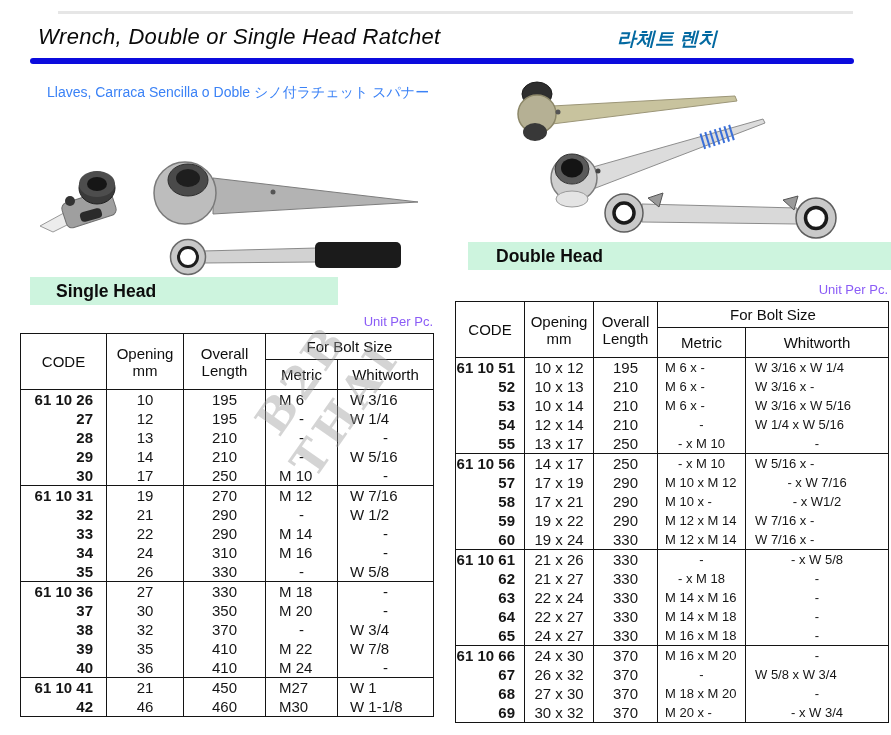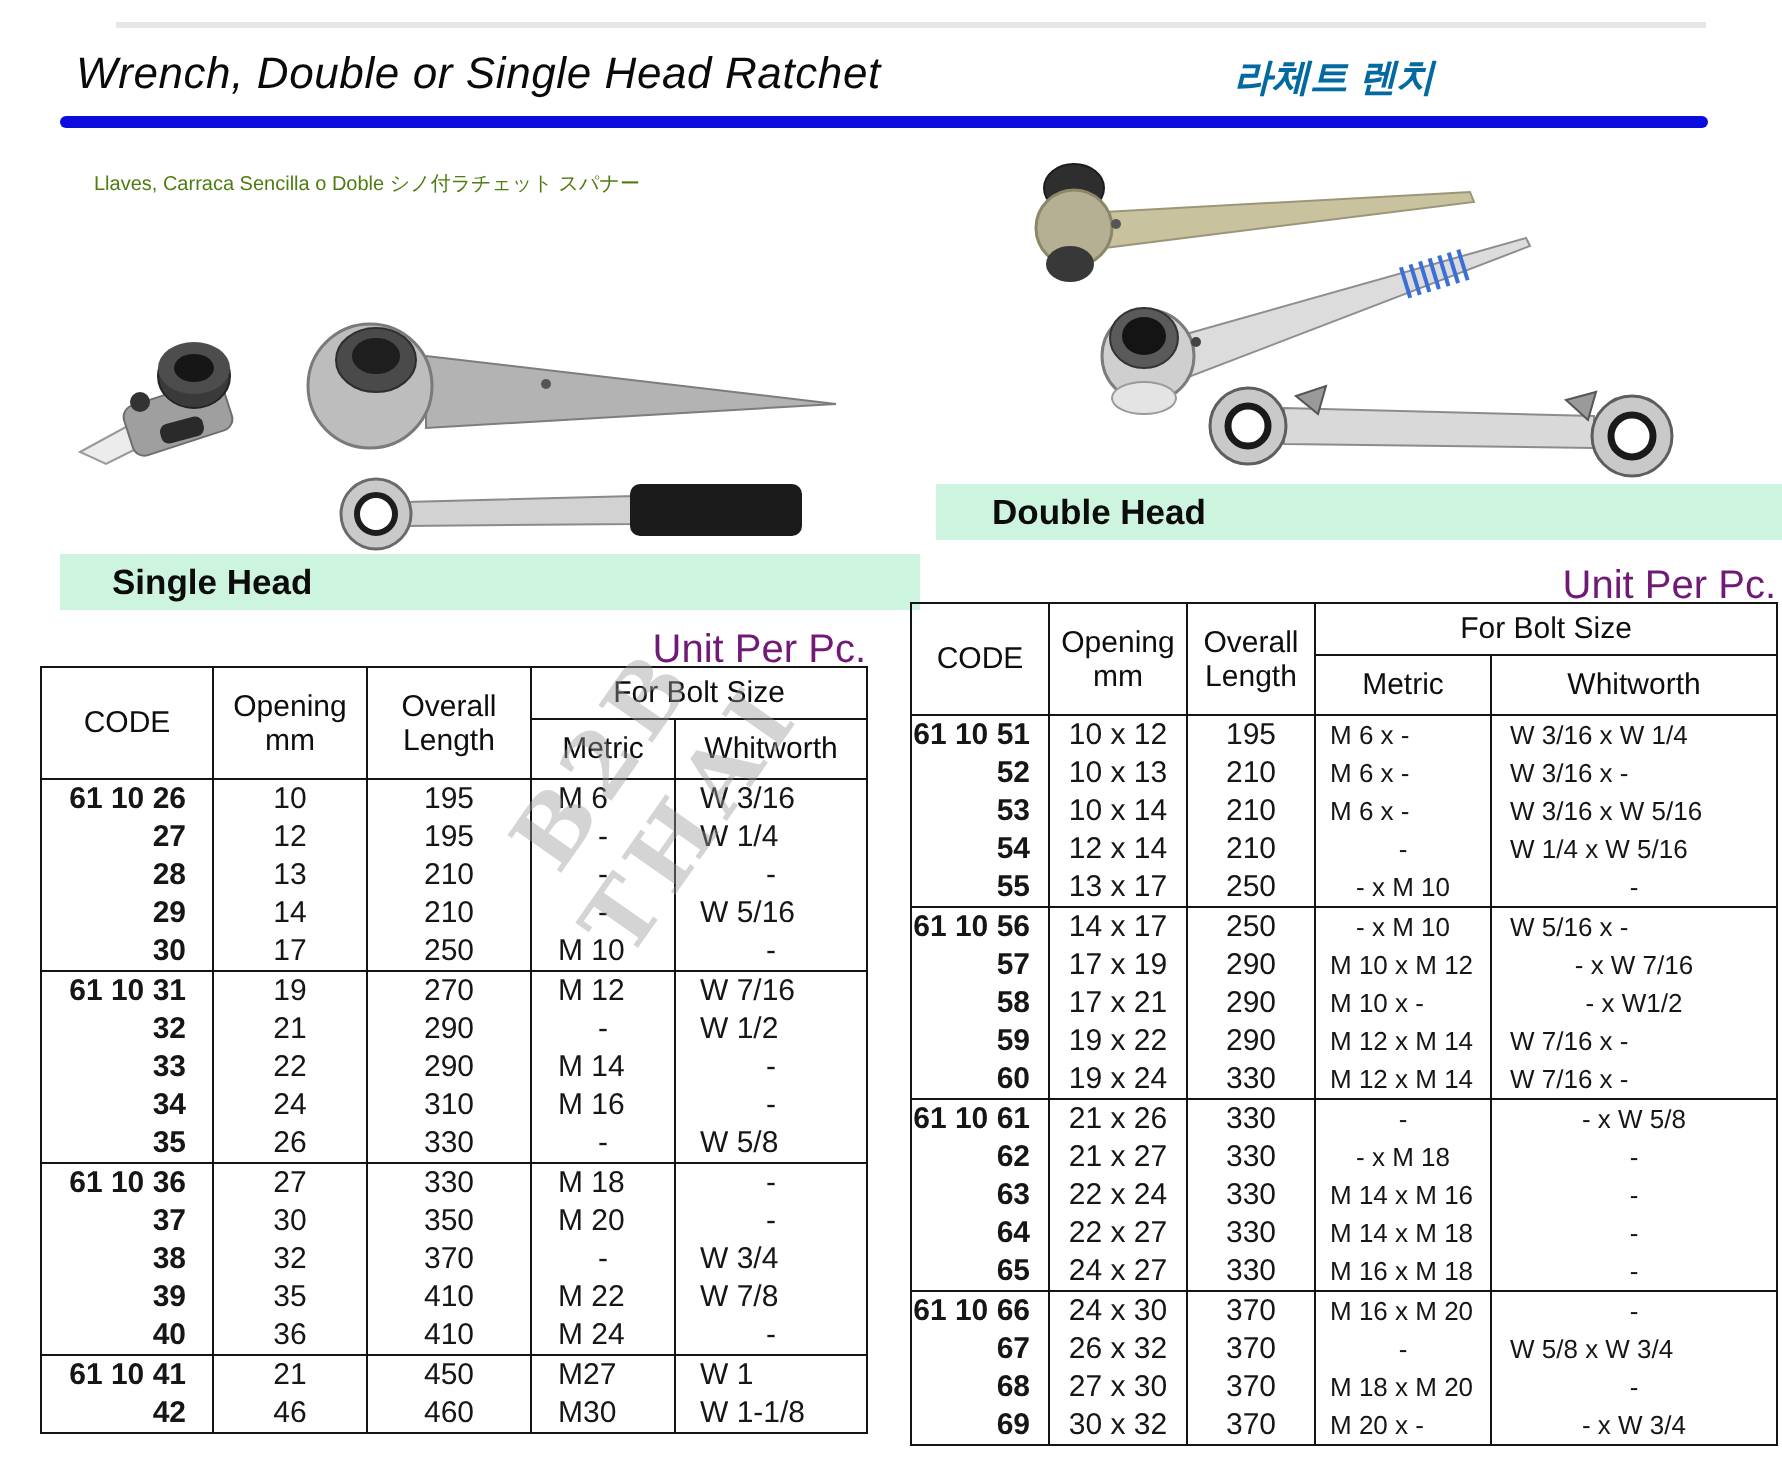--- a/index.html
+++ b/index.html
@@ -11,28 +11,28 @@
   .top-rule { position:absolute; left:58px; top:11px; width:795px; height:3px; background:#d9d9d9; opacity:.65; }
   .title {
     position:absolute; left:38px; top:24px; font-size:22px; font-weight:normal;
     font-style:italic; letter-spacing:.3px; color:#0a0a0a; white-space:nowrap;
   }
   .title-kr {
     position:absolute; left:617px; top:26px; font-size:19px; font-weight:bold;
     font-style:italic; color:#0369a1; white-space:nowrap;
   }
   .blue-rule { position:absolute; left:30px; top:58px; width:824px; height:6px; background:#0b0bdd; border-radius:3px; }
-  .description { position:absolute; left:47px; top:80px; width:430px; font-size:10px; line-height:25.5px; color:#4d7c0f; }
+  .description { position:absolute; left:47px; top:80px; width:430px; font-size:14px; line-height:25.5px; color:#3b82f6; }
   .section-band { position:absolute; height:28px; background:#cdf4de; z-index:2; }
   .section-band span { display:block; font-size:17.5px; font-weight:bold; line-height:28px; color:#0c0c0c; }
-  .band-single { left:30px; top:277px; width:430px; }
+  .band-single { left:30px; top:277px; width:308px; }
   .band-single span { margin-left:26px; }
   .band-double { left:468px; top:242px; width:467px; }
   .band-double span { margin-left:28px; }
-  .unit-note { position:absolute; font-size:20px; color:#701a75; text-align:right; z-index:2; }
+  .unit-note { position:absolute; font-size:13px; color:#8b5cf6; text-align:right; z-index:2; }
   .unit-single { left:20px; top:314px; width:413px; }
   .unit-double { left:455px; top:282px; width:433px; }
   .tbl-wrap { position:absolute; z-index:2; }
   .wrap-single { left:20px; top:333px; width:413px; }
   .wrap-double { left:455px; top:301px; width:433px; }
   table.catalog { border-collapse:collapse; table-layout:fixed; width:100%; border:1px solid #141414; }
   table.catalog th, table.catalog td { border-left:1px solid #141414; border-right:1px solid #141414; overflow:hidden; white-space:nowrap; }
   table.catalog thead th { font-weight:normal; font-size:15px; text-align:center; vertical-align:middle; border-bottom:1px solid #141414; color:#0e0e0e; }
   table.catalog thead tr.h1 th { height:26px; }
   table.catalog thead tr.h2 th { height:30px; }

